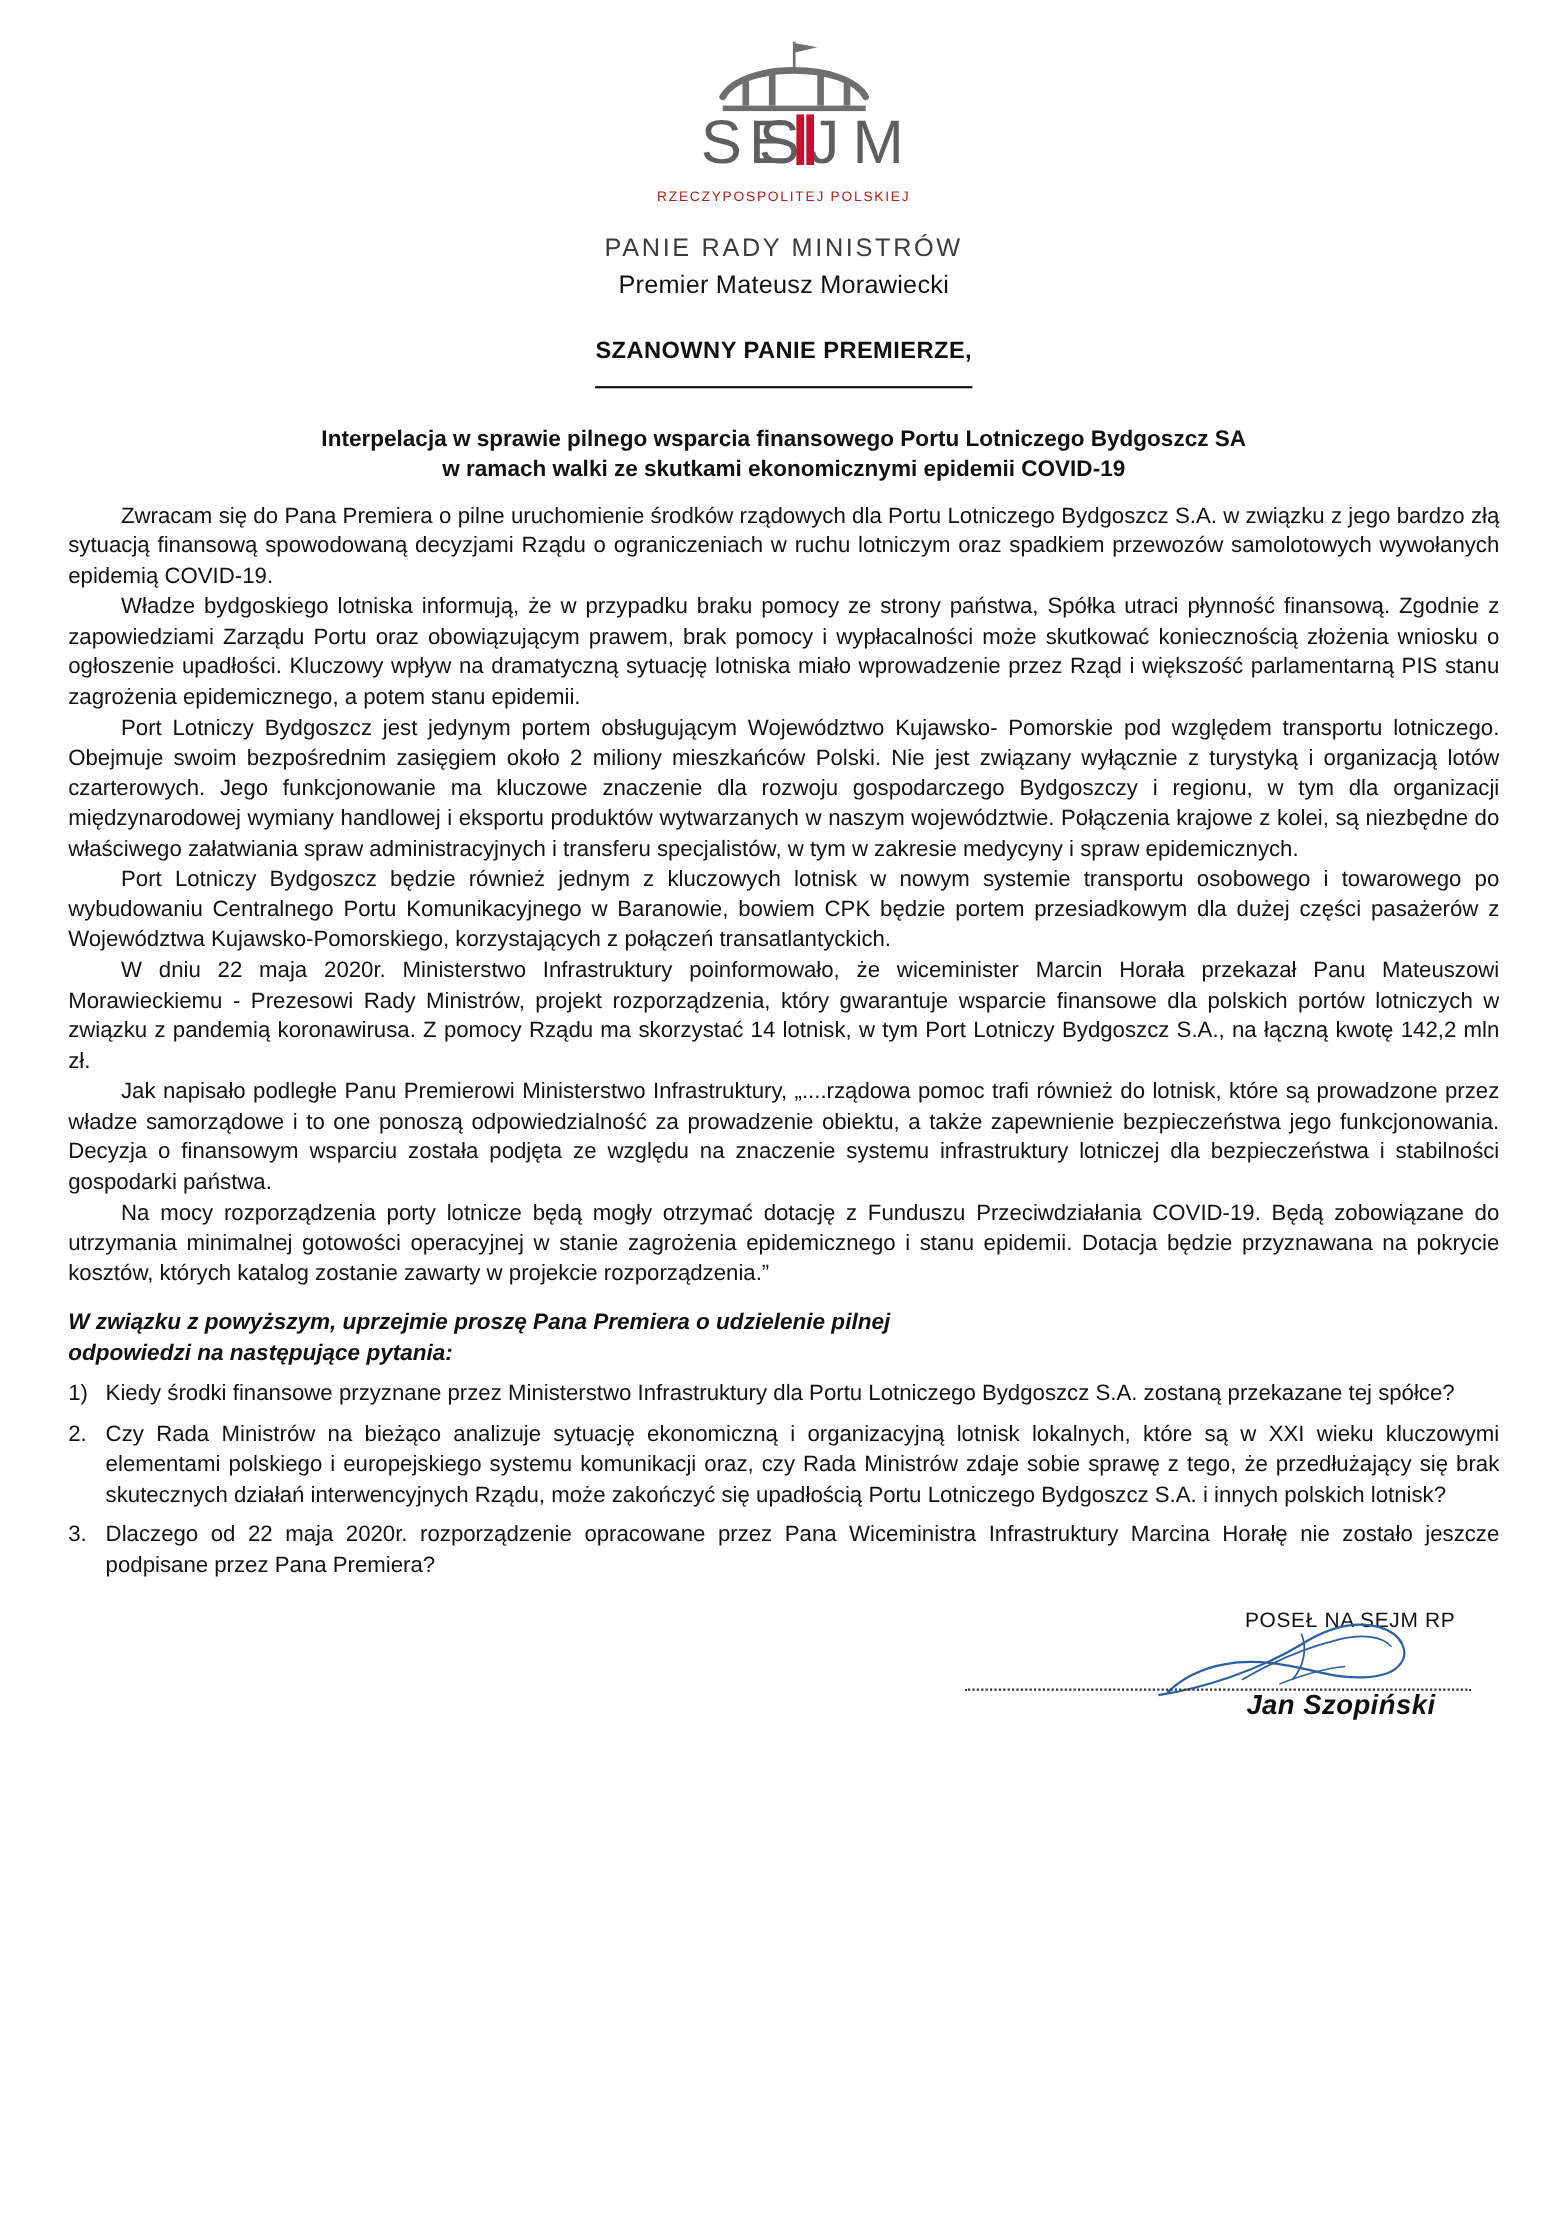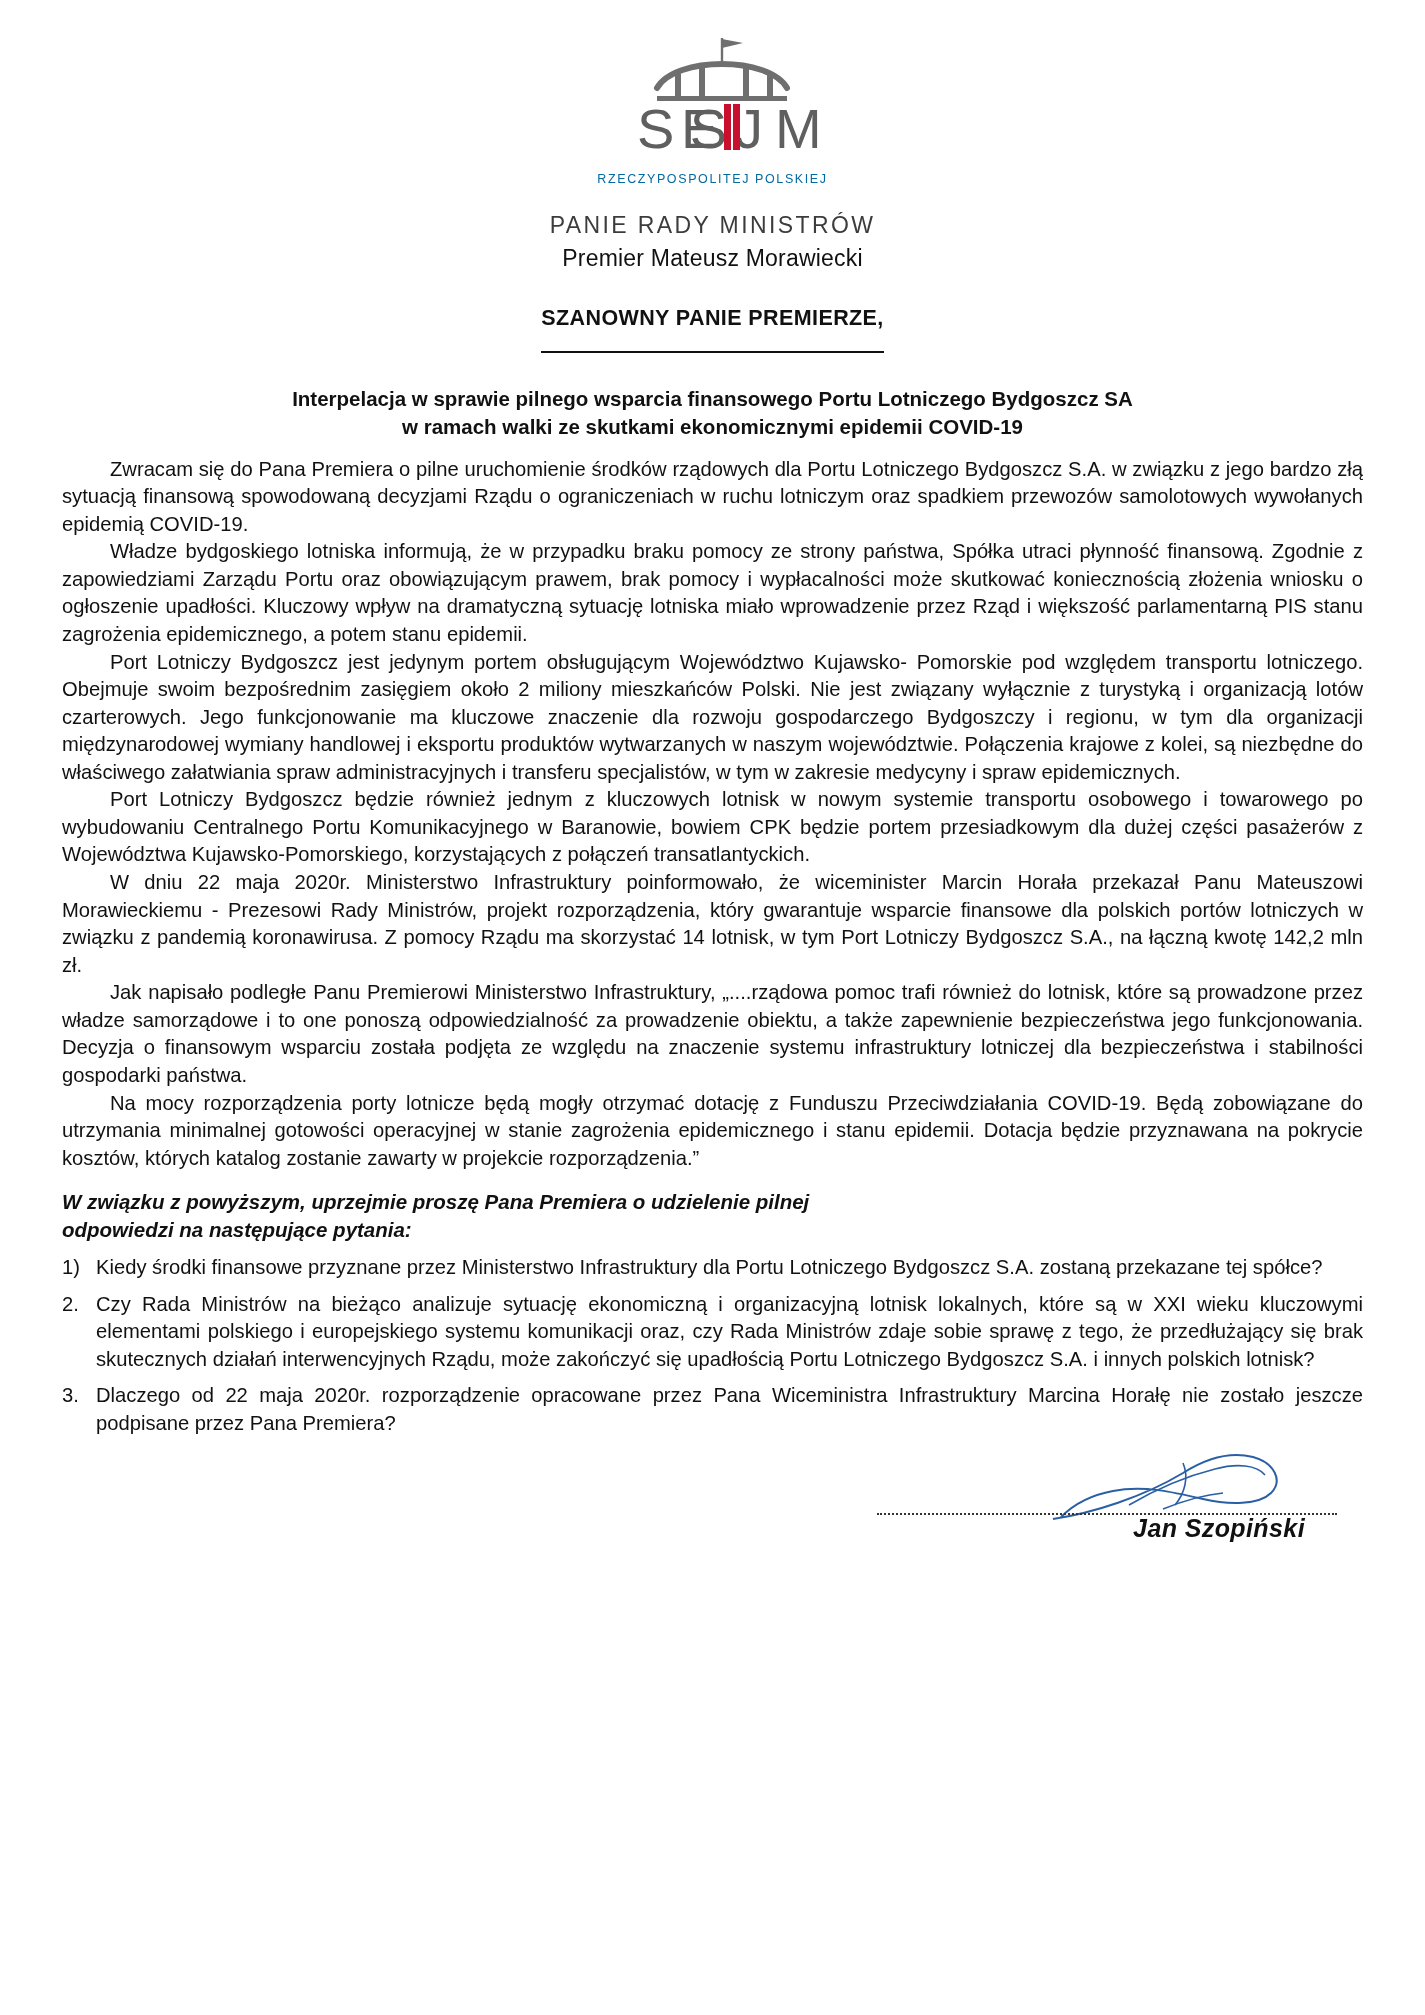--- a/index.html
+++ b/index.html
@@ -27,21 +27,21 @@
     margin-top: 4px;
     margin-bottom: 6px;
   }
   .emblem-svg {
     display: block;
     margin: 0 auto;
   }
   .emblem-sub {
     font-size: 12.5px;
     letter-spacing: 1.6px;
-    color: #0369a1;
+    color: #b91c1c;
     margin-top: 2px;
     font-family: "Liberation Sans", sans-serif;
   }
 
   .addressee {
     text-align: center;
     margin-top: 26px;
   }
   .addressee-role {
     font-size: 23px;
@@ -236,20 +236,21 @@
       <span class="num">2.</span>
       <span class="txt">Czy Rada Ministrów na bieżąco analizuje sytuację ekonomiczną i organizacyjną lotnisk lokalnych, które są w XXI wieku kluczowymi elementami polskiego i europejskiego systemu komunikacji oraz, czy Rada Ministrów zdaje sobie sprawę z tego, że przedłużający się brak skutecznych działań interwencyjnych Rządu, może zakończyć się upadłością Portu Lotniczego Bydgoszcz S.A. i innych polskich lotnisk?</span>
     </li>
     <li>
       <span class="num">3.</span>
       <span class="txt">Dlaczego od 22 maja 2020r. rozporządzenie opracowane przez Pana Wiceministra Infrastruktury Marcina Horałę nie zostało jeszcze podpisane przez Pana Premiera?</span>
     </li>
   </ol>
 
   <div class="signature-area">
+    <div class="sig-role">POSEŁ NA SEJM RP</div>
     <div class="sig-graphic">
       <svg class="sig-scribble" width="300" height="90" viewBox="0 0 300 90">
         <path d="M20 72 C 60 66, 110 50, 150 26 C 172 12, 196 4, 220 10 C 242 16, 250 34, 238 46 C 226 58, 196 58, 170 52 C 140 45, 110 38, 80 44 C 58 48, 40 58, 28 70" fill="none" stroke="#2a5fa5" stroke-width="2"></path>
         <path d="M96 58 C 120 44, 150 30, 182 22 C 204 16, 224 18, 232 28" fill="none" stroke="#2a5fa5" stroke-width="1.6"></path>
         <path d="M130 62 C 150 54, 168 48, 190 46" fill="none" stroke="#2a5fa5" stroke-width="1.4"></path>
         <path d="M150 16 C 156 30, 152 46, 142 58" fill="none" stroke="#2a5fa5" stroke-width="1.6"></path>
       </svg>
       <div class="sig-dots"></div>
       <div class="sig-name">Jan Szopiński</div>
     </div>

